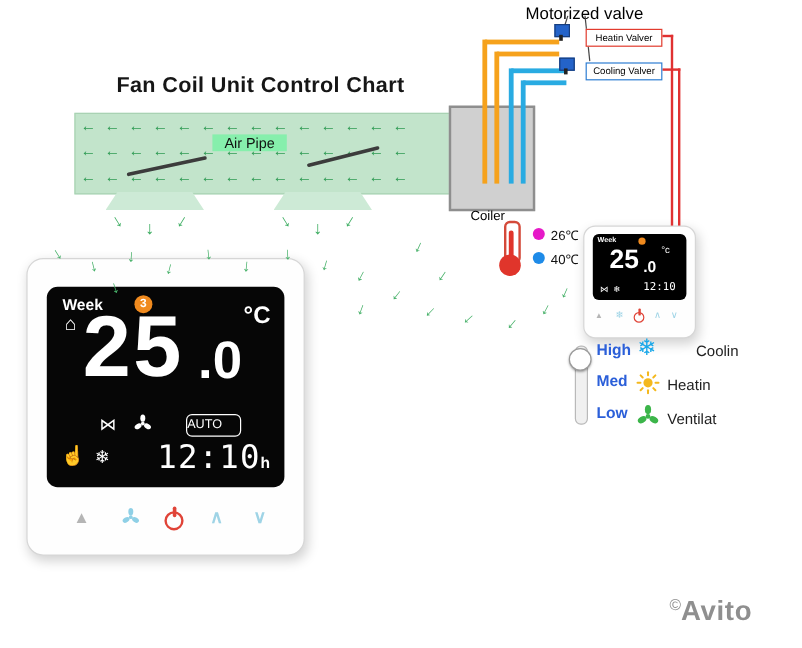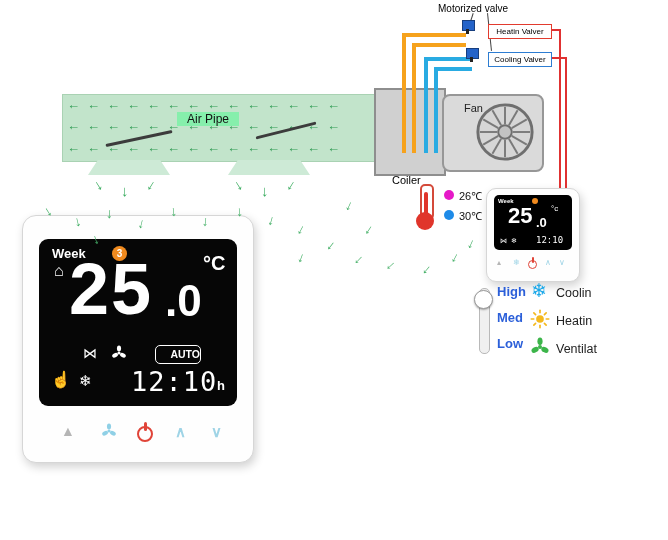--- a/index.html
+++ b/index.html
@@ -22,21 +22,21 @@
   #coilbox{position:absolute;left:374px;top:88px;width:68px;height:84px;background:#d0d0d0;border:2px solid #8e8e8e}
   .pline{position:absolute;z-index:3}
   .orange{background:#f6a21c}
   .blue{background:#29abe2}
   .rwire{position:absolute;background:#e03131;z-index:2}
   .vmotor{position:absolute;width:11px;height:9px;background:#2463c9;border:1px solid #173e7e;z-index:4}
   .vstem{position:absolute;width:3px;height:5px;background:#222;z-index:4}
   .vlabel{position:absolute;width:62px;height:13px;background:#fff;font-size:8px;line-height:13px;text-align:center;color:#000;z-index:4;white-space:nowrap}
   #heat-label{border:1px solid #e23b2e}
   #cool-label{border:1px solid #2d7dd2}
-  #mv-label{position:absolute;left:438px;top:3px;font-size:10px;color:#000}
+  #mv-label{position:absolute;left:438px;top:3px;font-size:14px;color:#000}
   .mvline{position:absolute;width:1px;background:#444}
 
   
   #fanhouse{position:absolute;left:442px;top:94px;width:98px;height:74px;background:#dadada;border:2px solid #979797;border-radius:8px}
   #fan-label{position:absolute;left:20px;top:6px;font-size:11px;color:#222}
   #coiler-label{position:absolute;left:392px;top:174px;font-size:11px;color:#000}
 
   
   #thermo-stem{position:absolute;left:420px;top:184px;width:10px;height:32px;border:2px solid #d44a3a;border-radius:5px;background:#fff}
   #thermo-fill{position:absolute;left:424px;top:192px;width:4px;height:24px;background:#e0352b;border-radius:2px}
@@ -49,38 +49,39 @@
   #bigstat{left:22px;top:215px;width:230px;height:246px;border-radius:14px}
   #bigscreen{position:absolute;left:16px;top:23px;width:198px;height:167px;background:#060606;border-radius:9px;color:#fff}
   #smallstat{left:486px;top:188px;width:92px;height:92px;border-radius:10px}
   #smallscreen{position:absolute;left:7px;top:6px;width:78px;height:55px;background:#000;border-radius:5px;color:#fff}
   .seg{font-family:"DejaVu Sans Mono",monospace;font-weight:400}
   .ticon{position:absolute;line-height:1;color:#9fd4e6}
   .power{position:absolute;width:12px;height:12px;border:2.5px solid #e04438;border-radius:50%}
   .power i{position:absolute;left:50%;top:-6px;width:3px;height:9px;margin-left:-1.5px;background:#e04438;border-radius:2px}
   .power-sm{width:7px;height:7px;border-width:1.5px}
   .power-sm i{top:-4px;width:2px;height:6px;margin-left:-1px}
-  #auto-box{position:absolute;left:116px;top:106px;width:44px;height:17px;border:1.5px solid #fff;border-radius:5px;font-size:10.5px;font-weight:700;line-height:17px;text-align:right;color:#fff}
+  #auto-box{position:absolute;left:116px;top:106px;width:44px;height:17px;border:1.5px solid #fff;border-radius:5px;font-size:10.5px;font-weight:400;line-height:17px;text-align:left;color:#fff}
 
   
   #speedtrack{position:absolute;left:479px;top:288px;width:9px;height:64px;background:#f0f0f0;border:1px solid #b9b9b9;border-radius:5px}
   #speedknob{position:absolute;left:474px;top:290px;width:17px;height:17px;background:#fff;border:1px solid #9a9a9a;border-radius:50%;box-shadow:0 1px 2px rgba(0,0,0,.35)}
   .speedlbl{position:absolute;font-size:13px;color:#2b5fd9;font-weight:600}
   .modelbl{position:absolute;font-size:12.5px;color:#222}
 
   
   #watermark{position:absolute;left:558px;top:496px;color:#8f8f8f}
   #watermark .sym{font-size:13px;vertical-align:9px}
   #watermark .txt{font-size:23px;font-weight:600;letter-spacing:.5px}
 </style>
 </head>
 <body>
 
 <div id="stage">
 
+  <div id="title">Fan Coil Unit Control Chart</div>
 
   <div id="pipe">
     <div class="pipe-arrows" style="top:3px">←←←←←←←←←←←←←←</div>
     <div class="pipe-arrows" style="top:24px">←←←←←←←←←←←←←←</div>
     <div class="pipe-arrows" style="top:46px">←←←←←←←←←←←←←←</div>
     <div id="pipe-label">Air Pipe</div>
     <div class="damper" style="left:42px;top:42px;width:68px;transform:rotate(-12deg)"></div>
     <div class="damper" style="left:192px;top:34px;width:62px;transform:rotate(-14deg)"></div>
   </div>
   <div class="vent" style="left:88px;top:160px"></div>
@@ -106,50 +107,29 @@
   <div class="mvline" style="left:489px;top:13px;height:38px;transform:rotate(-6deg)"></div>
 
   <div id="heat-label" class="vlabel" style="left:488px;top:24px">Heatin Valver</div>
   <div id="cool-label" class="vlabel" style="left:488px;top:52px">Cooling Valver</div>
 
   <div class="rwire" style="left:549px;top:29px;width:12px;height:2px"></div>
   <div class="rwire" style="left:559px;top:29px;width:2px;height:159px"></div>
   <div class="rwire" style="left:549px;top:57px;width:18px;height:2px"></div>
   <div class="rwire" style="left:565px;top:57px;width:2px;height:131px"></div>
 
-  <div id="fanhouse">
-    <span id="fan-label">Fan</span>
-    <svg width="62" height="62" viewBox="0 0 64 64" style="position:absolute;left:30px;top:5px">
-      <circle cx="32" cy="32" r="28" fill="#d6d6d6" stroke="#6f6f6f" stroke-width="3"></circle>
-      <g stroke="#7a7a7a" stroke-width="2">
-        <line x1="40" y1="32" x2="58" y2="32"></line>
-          <line x1="38.9" y1="36" x2="54.5" y2="45"></line>
-        <line x1="36" y1="38.9" x2="45" y2="54.5"></line>
-          <line x1="32" y1="40" x2="32" y2="58"></line>
-        <line x1="28" y1="38.9" x2="19" y2="54.5"></line>
-          <line x1="25.1" y1="36" x2="9.5" y2="45"></line>
-        <line x1="24" y1="32" x2="6" y2="32"></line>
-          <line x1="25.1" y1="28" x2="9.5" y2="19"></line>
-        <line x1="28" y1="25.1" x2="19" y2="9.5"></line>
-          <line x1="32" y1="24" x2="32" y2="6"></line>
-        <line x1="36" y1="25.1" x2="45" y2="9.5"></line>
-          <line x1="38.9" y1="28" x2="54.5" y2="19"></line>
-      </g>
-      <circle cx="32" cy="32" r="7" fill="#c2c2c2" stroke="#6f6f6f" stroke-width="2"></circle>
-    </svg>
-  </div>
   <div id="coiler-label">Coiler</div>
 
   <div id="thermo-stem"></div>
   <div id="thermo-fill"></div>
   <div id="thermo-bulb"></div>
   <div class="tempdot" style="left:444px;top:190px;background:#e619c8"></div>
   <div class="templbl" style="left:459px;top:188px">26℃</div>
   <div class="tempdot" style="left:444px;top:210px;background:#1e8be8"></div>
-  <div class="templbl" style="left:459px;top:208px">30℃</div>
+  <div class="templbl" style="left:459px;top:208px">40℃</div>
 
   <div id="smallstat" class="tstat">
     <div id="smallscreen">
       <span style="position:absolute;left:4px;top:3px;font-size:6px;font-weight:700">Week</span>
       <span style="position:absolute;left:38px;top:3px;width:6px;height:6px;border-radius:50%;background:#f08a1e"></span>
       <span style="position:absolute;left:14px;top:10px;font-size:22px;font-weight:700;line-height:1">25</span>
       <span style="position:absolute;left:42px;top:20px;font-size:13px;font-weight:700">.0</span>
       <span style="position:absolute;left:57px;top:9px;font-size:8px">°c</span>
       <span style="position:absolute;left:6px;top:42px;font-size:7px">⋈</span>
       <span style="position:absolute;left:17px;top:42px;font-size:7px">❄</span>
@@ -164,21 +144,21 @@
     <span class="ticon" style="left:72px;top:70px;font-size:8px">∨</span>
   </div>
 
   <div id="speedtrack"></div>
   <div id="speedknob"></div>
   <span class="speedlbl" style="left:497px;top:284px">High</span>
   <span class="speedlbl" style="left:497px;top:310px">Med</span>
   <span class="speedlbl" style="left:497px;top:336px">Low</span>
 
   <span style="position:absolute;left:531px;top:281px;font-size:19px;color:#18a7e9;line-height:1">❄</span>
-  <span class="modelbl" style="left:556px;top:286px">Coolin</span>
+  <span class="modelbl" style="left:580px;top:286px">Coolin</span>
   <svg width="20" height="20" viewBox="0 0 24 24" style="position:absolute;left:530px;top:309px">
     <g stroke="#f4b81d" stroke-width="2" stroke-linecap="round">
       <line x1="12" y1="1.5" x2="12" y2="4.5"></line>
         <line x1="12" y1="19.5" x2="12" y2="22.5"></line>
       <line x1="1.5" y1="12" x2="4.5" y2="12"></line>
         <line x1="19.5" y1="12" x2="22.5" y2="12"></line>
       <line x1="4.6" y1="4.6" x2="6.7" y2="6.7"></line>
         <line x1="17.3" y1="17.3" x2="19.4" y2="19.4"></line>
       <line x1="4.6" y1="19.4" x2="6.7" y2="17.3"></line>
         <line x1="17.3" y1="6.7" x2="19.4" y2="4.6"></line>
@@ -228,20 +208,23 @@
         <circle cx="12" cy="12" r="2.4"></circle>
       </g>
     </svg>
     <span class="power" style="left:114px;top:210px">
         <i></i>
       </span>
     <span class="ticon" style="left:152px;top:208px;font-size:15px;font-weight:700">∧</span>
     <span class="ticon" style="left:188px;top:208px;font-size:15px;font-weight:700">∨</span>
   </div>
 
+  <div id="watermark">
+    <span class="sym">©</span><span class="txt">Avito</span>
+  </div>
 
 <span class="flow-arrow vent-arrow" style="left: 94px; top: 177px; transform: rotate(-32deg);">↓</span>
     <span class="flow-arrow vent-arrow" style="left: 121px; top: 183px; transform: rotate(0deg);">↓</span>
     <span class="flow-arrow vent-arrow" style="left: 148px; top: 177px; transform: rotate(32deg);">↓</span>
     <span class="flow-arrow vent-arrow" style="left: 234px; top: 177px; transform: rotate(-32deg);">↓</span>
     <span class="flow-arrow vent-arrow" style="left: 261px; top: 183px; transform: rotate(0deg);">↓</span>
     <span class="flow-arrow vent-arrow" style="left: 288px; top: 177px; transform: rotate(32deg);">↓</span>
     <span class="flow-arrow" style="left: 44px; top: 204px; transform: rotate(-32deg);">↓</span>
     <span class="flow-arrow" style="left: 74px; top: 214px; transform: rotate(-14deg);">↓</span>
     <span class="flow-arrow" style="left: 106px; top: 206px; transform: rotate(4deg);">↓</span>

